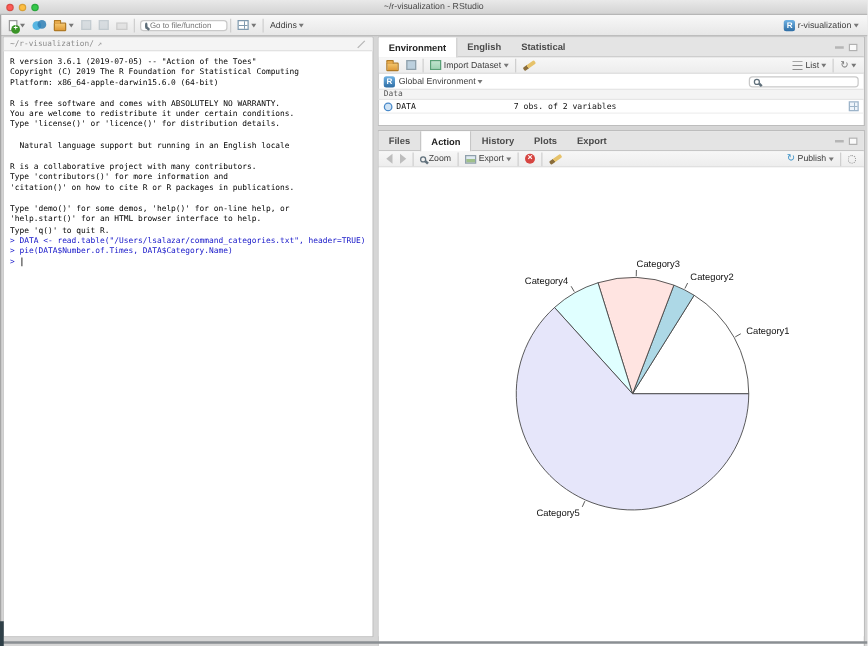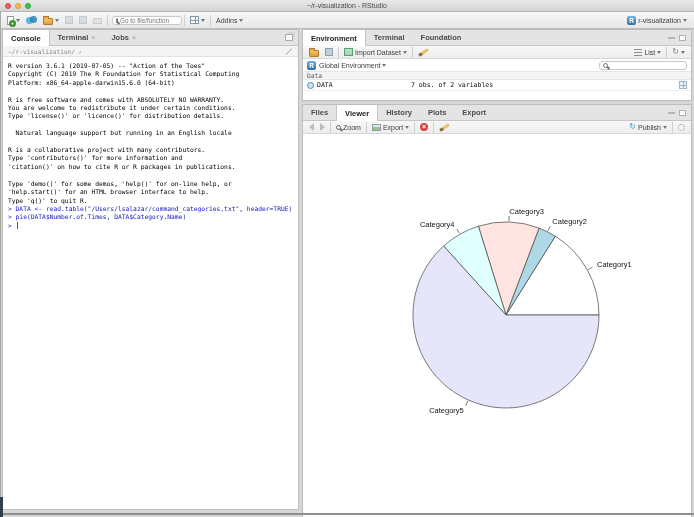--- a/index.html
+++ b/index.html
@@ -178,36 +178,20 @@
   </span>
   <span class="spacer"></span>
   <span class="tb-btn">
     <span class="rcube">R</span>
     <span>r-visualization</span>
     <span class="caret"></span>
   </span>
 </div>
 
 <div class="pane pane-console">
-  <div class="tabstrip">
-    <span class="tab active first">
-      <span>Console</span>
-    </span>
-    <span class="tab">
-      <span>Terminal</span>
-      <span class="tab-x">×</span>
-    </span>
-    <span class="tab">
-      <span>Jobs</span>
-      <span class="tab-x">×</span>
-    </span>
-    <span class="strip-right">
-      <span class="winstack"></span>
-    </span>
-  </div>
   <div class="console-header">
     <span>~/r-visualization/</span>
     <span class="wd-arrow">↗</span>
     <span style="margin-left:auto;" class="slash-ic"></span>
   </div>
   <div class="console-body">
     <pre>R version 3.6.1 (2019-07-05) -- "Action of the Toes"
 Copyright (C) 2019 The R Foundation for Statistical Computing
 Platform: x86_64-apple-darwin15.6.0 (64-bit)
 
@@ -233,24 +217,24 @@
     </div>
   </div>
 </div>
 
 <div class="pane pane-env">
   <div class="tabstrip">
     <span class="tab active first">
       <span>Environment</span>
     </span>
     <span class="tab">
-      <span>Terminal</span>
-    </span>
-    <span class="tab">
-      <span>Foundation</span>
+      <span>English</span>
+    </span>
+    <span class="tab">
+      <span>Statistical</span>
     </span>
     <span class="strip-right">
       <span class="min-dash"></span>
       <span class="max-box"></span>
     </span>
   </div>
   <div class="pane-toolbar">
     <span class="tb-btn">
       <span class="folder"></span>
     </span>
@@ -299,21 +283,21 @@
     <span class="df-grid right"></span>
   </div>
 </div>
 
 <div class="pane pane-plots">
   <div class="tabstrip">
     <span class="tab first" style="border-left:none;">
       <span>Files</span>
     </span>
     <span class="tab active">
-      <span>Viewer</span>
+      <span>Action</span>
     </span>
     <span class="tab">
       <span>History</span>
     </span>
     <span class="tab">
       <span>Plots</span>
     </span>
     <span class="tab">
       <span>Export</span>
     </span>

